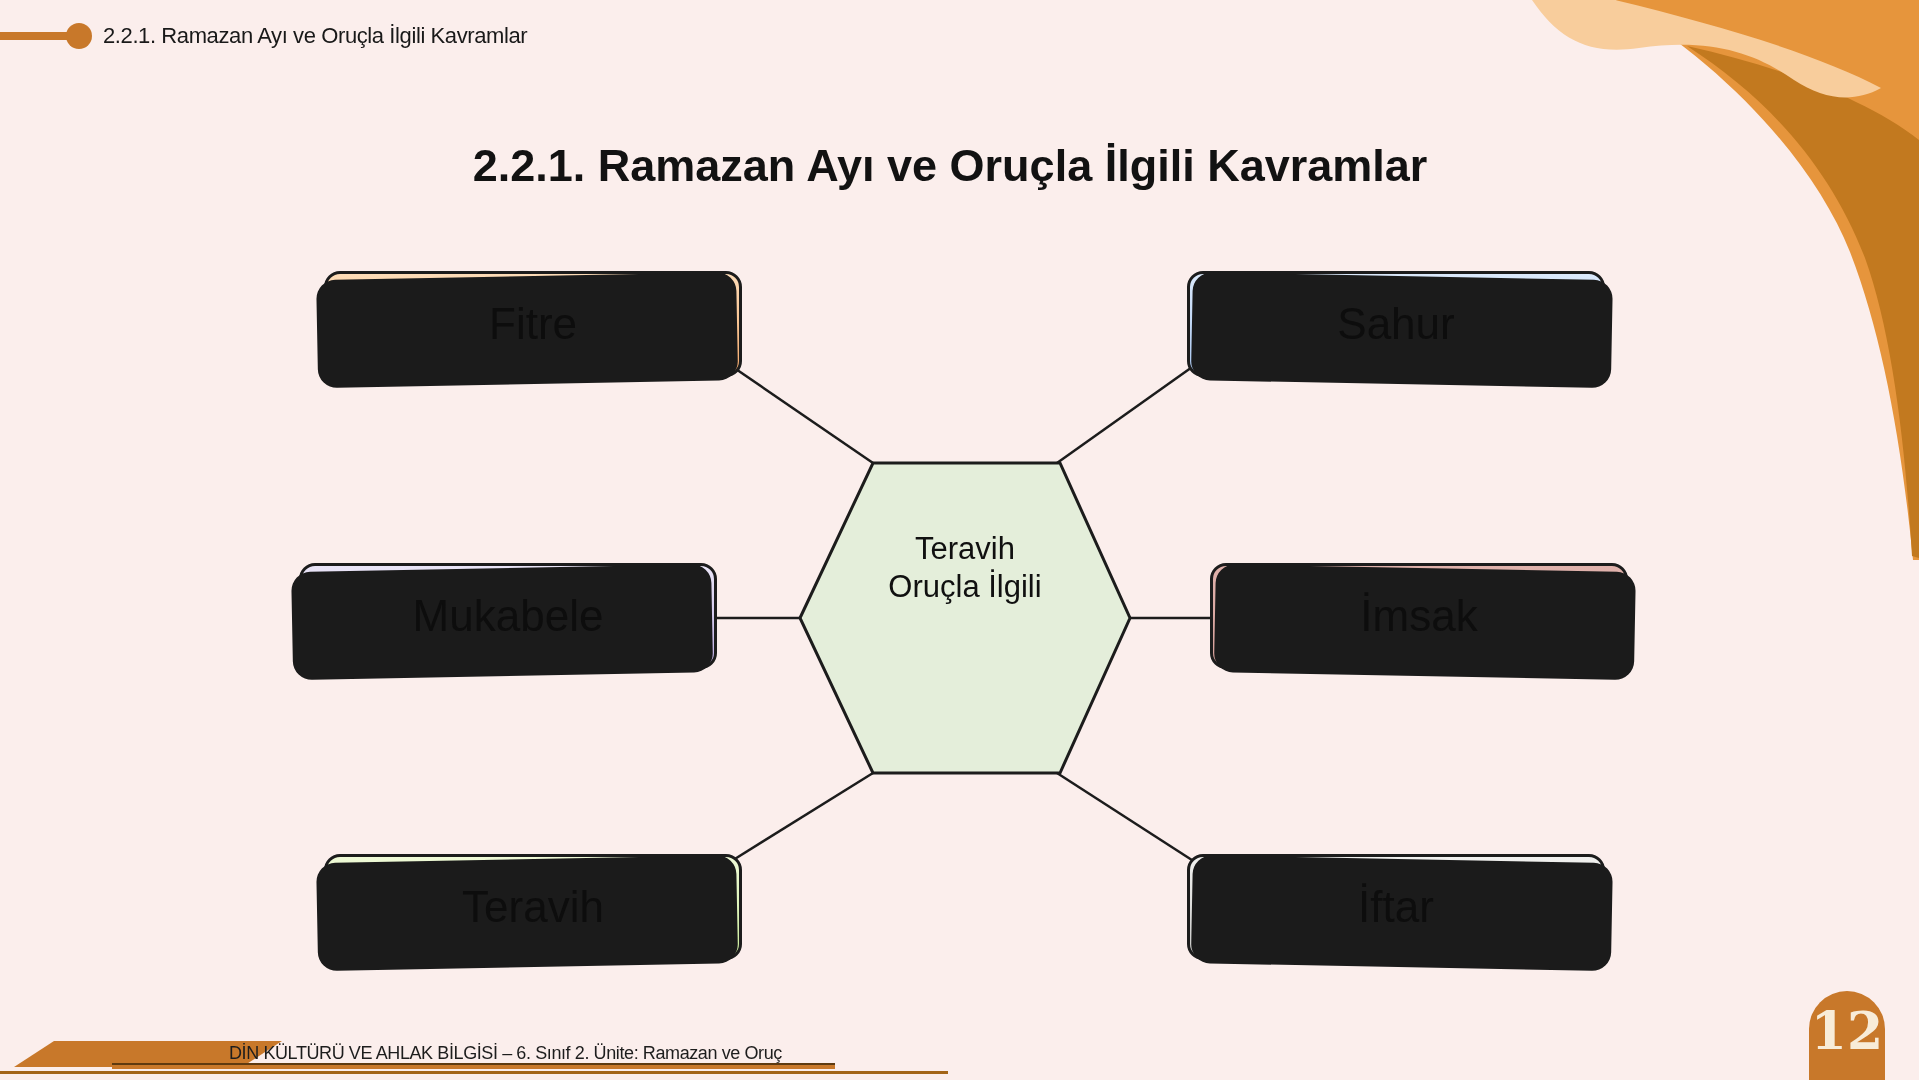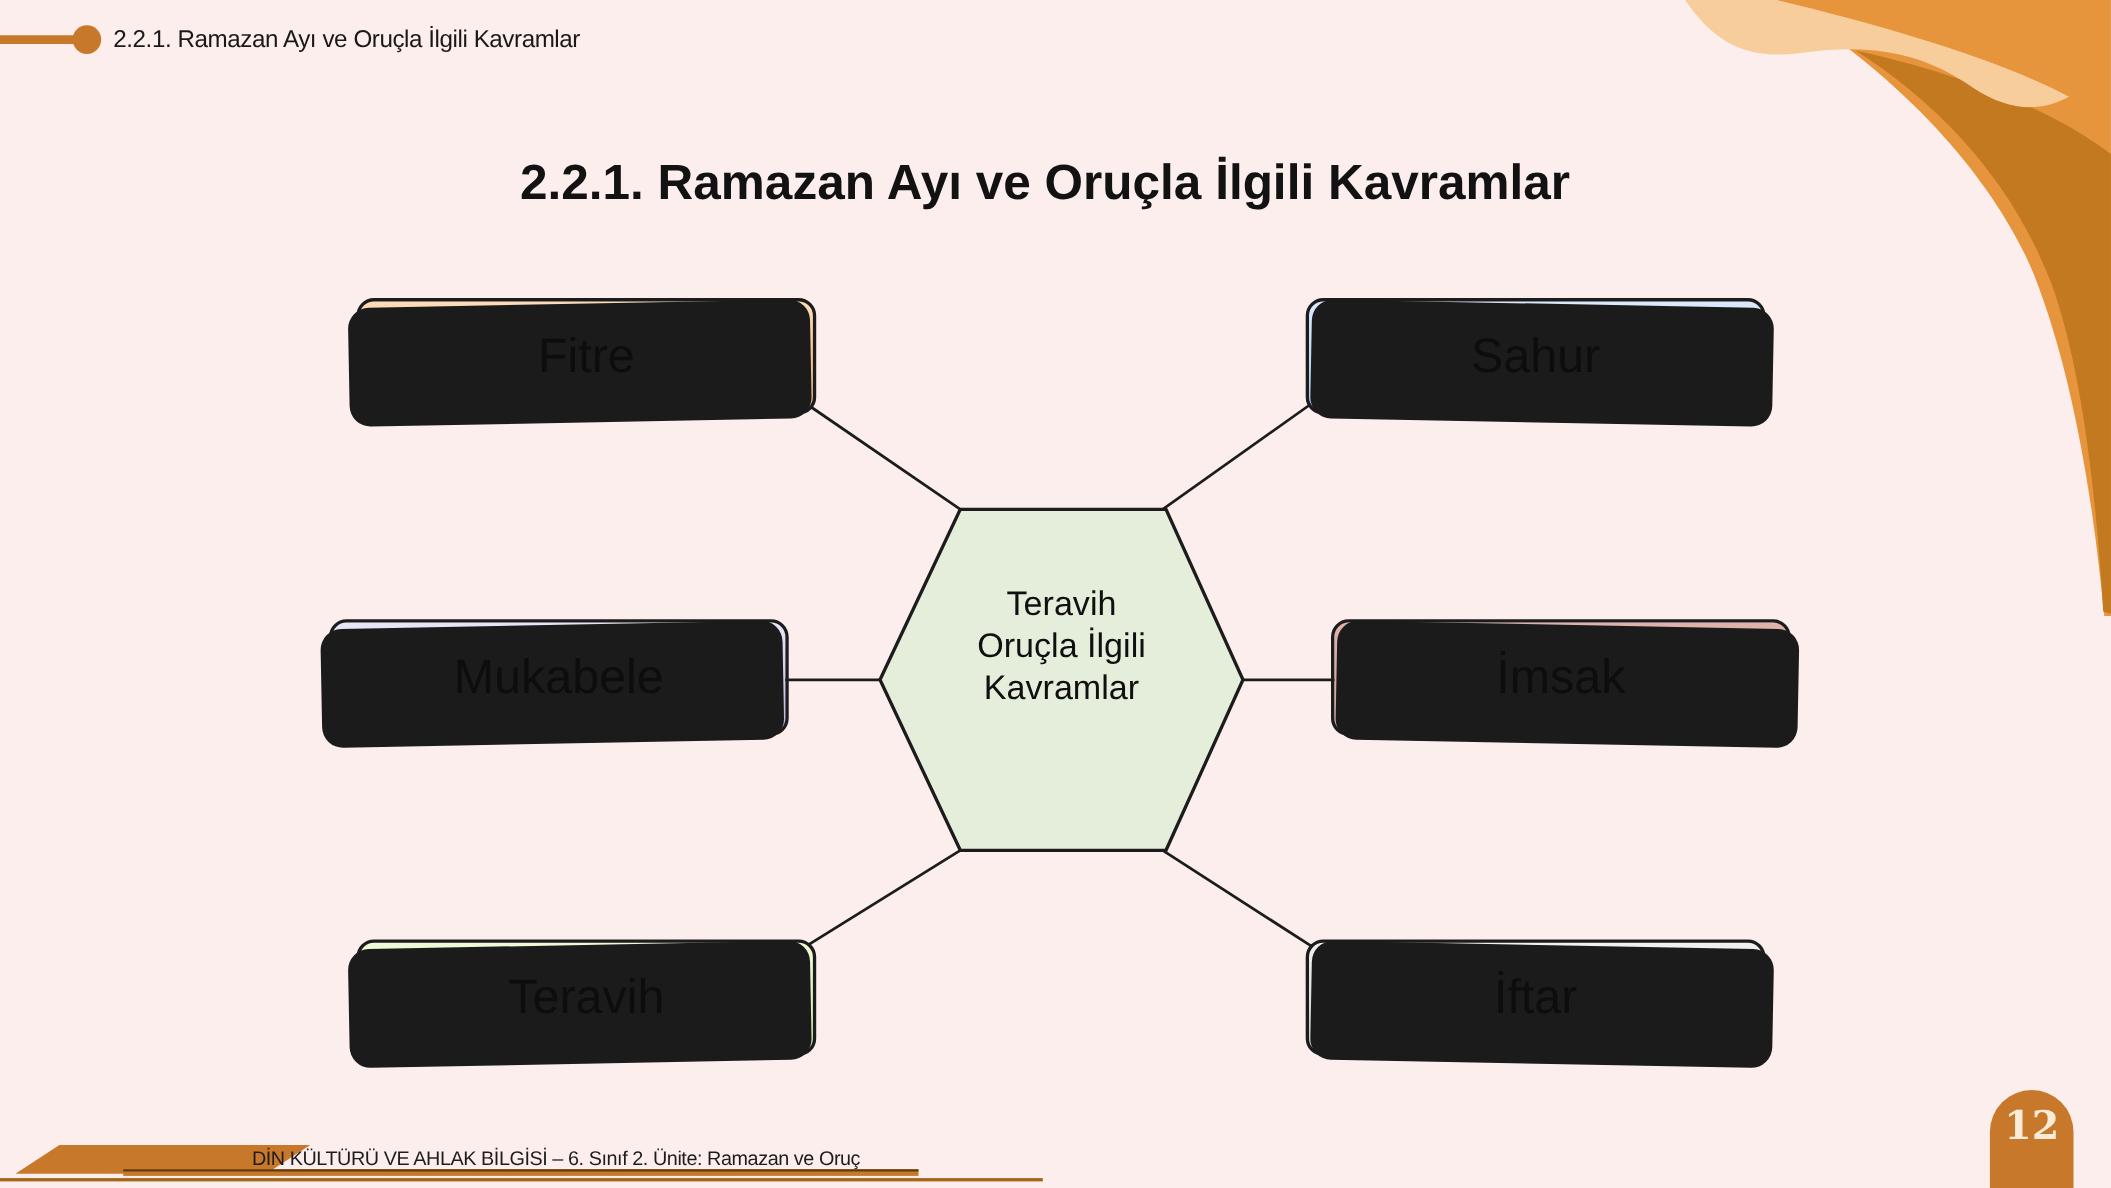--- a/index.html
+++ b/index.html
@@ -54,21 +54,21 @@
   .ftr-longline{left:0;top:1071px;width:948px;height:3px;background:#a36518;}
 
   
   .page-arch{
     left:1809px;top:991px;width:76px;height:89px;
     background:#c8782a;border-radius:38px 38px 0 0;
     display:flex;align-items:flex-start;justify-content:center;
   }
   .page-num{
     margin-top:14px;font-family:"DejaVu Serif","Liberation Serif",serif;
-    font-weight:bold;font-size:36px;color:#f8ecd8;line-height:1;
+    font-weight:bold;font-size:52px;color:#f8ecd8;line-height:1;
   }
 </style>
 </head>
 <body style="background: rgb(251, 238, 236);">
 
 <div class="abs hdr-line"></div>
 <div class="abs hdr-dot"></div>
 <div class="abs hdr-text">2.2.1. Ramazan Ayı ve Oruçla İlgili Kavramlar</div>
 
 <svg class="abs corner" viewBox="0 0 400 570">
@@ -89,21 +89,20 @@
     <line x1="1057" y1="773" x2="1195" y2="862"></line>
   </g>
 </svg>
 
 <svg class="abs hex-svg" viewBox="0 0 350 330">
   <polygon points="10,165 83,10 270,10 340,165 270,320 83,320" fill="#e4eeda" stroke="#1c1c1c" stroke-width="3"></polygon>
 </svg>
 <div class="abs hex-text">
   <span>Teravih</span>
   <span>Oruçla İlgili</span>
-  <span>Kavramlar</span>
 </div>
 
 <div class="node side-left" style="left: 324px; top: 271px; --c1: #fddcb7; --c2: #f6ab6e;">
   <span>Fitre</span>
 </div>
 <div class="node side-right" style="left: 1187px; top: 271px; --c1: #dbe9fb; --c2: #a9c6f0;">
   <span>Sahur</span>
 </div>
 <div class="node side-left" style="left: 299px; top: 563px; --c1: #eae5f7; --c2: #bfaee4;">
   <span>Mukabele</span>

